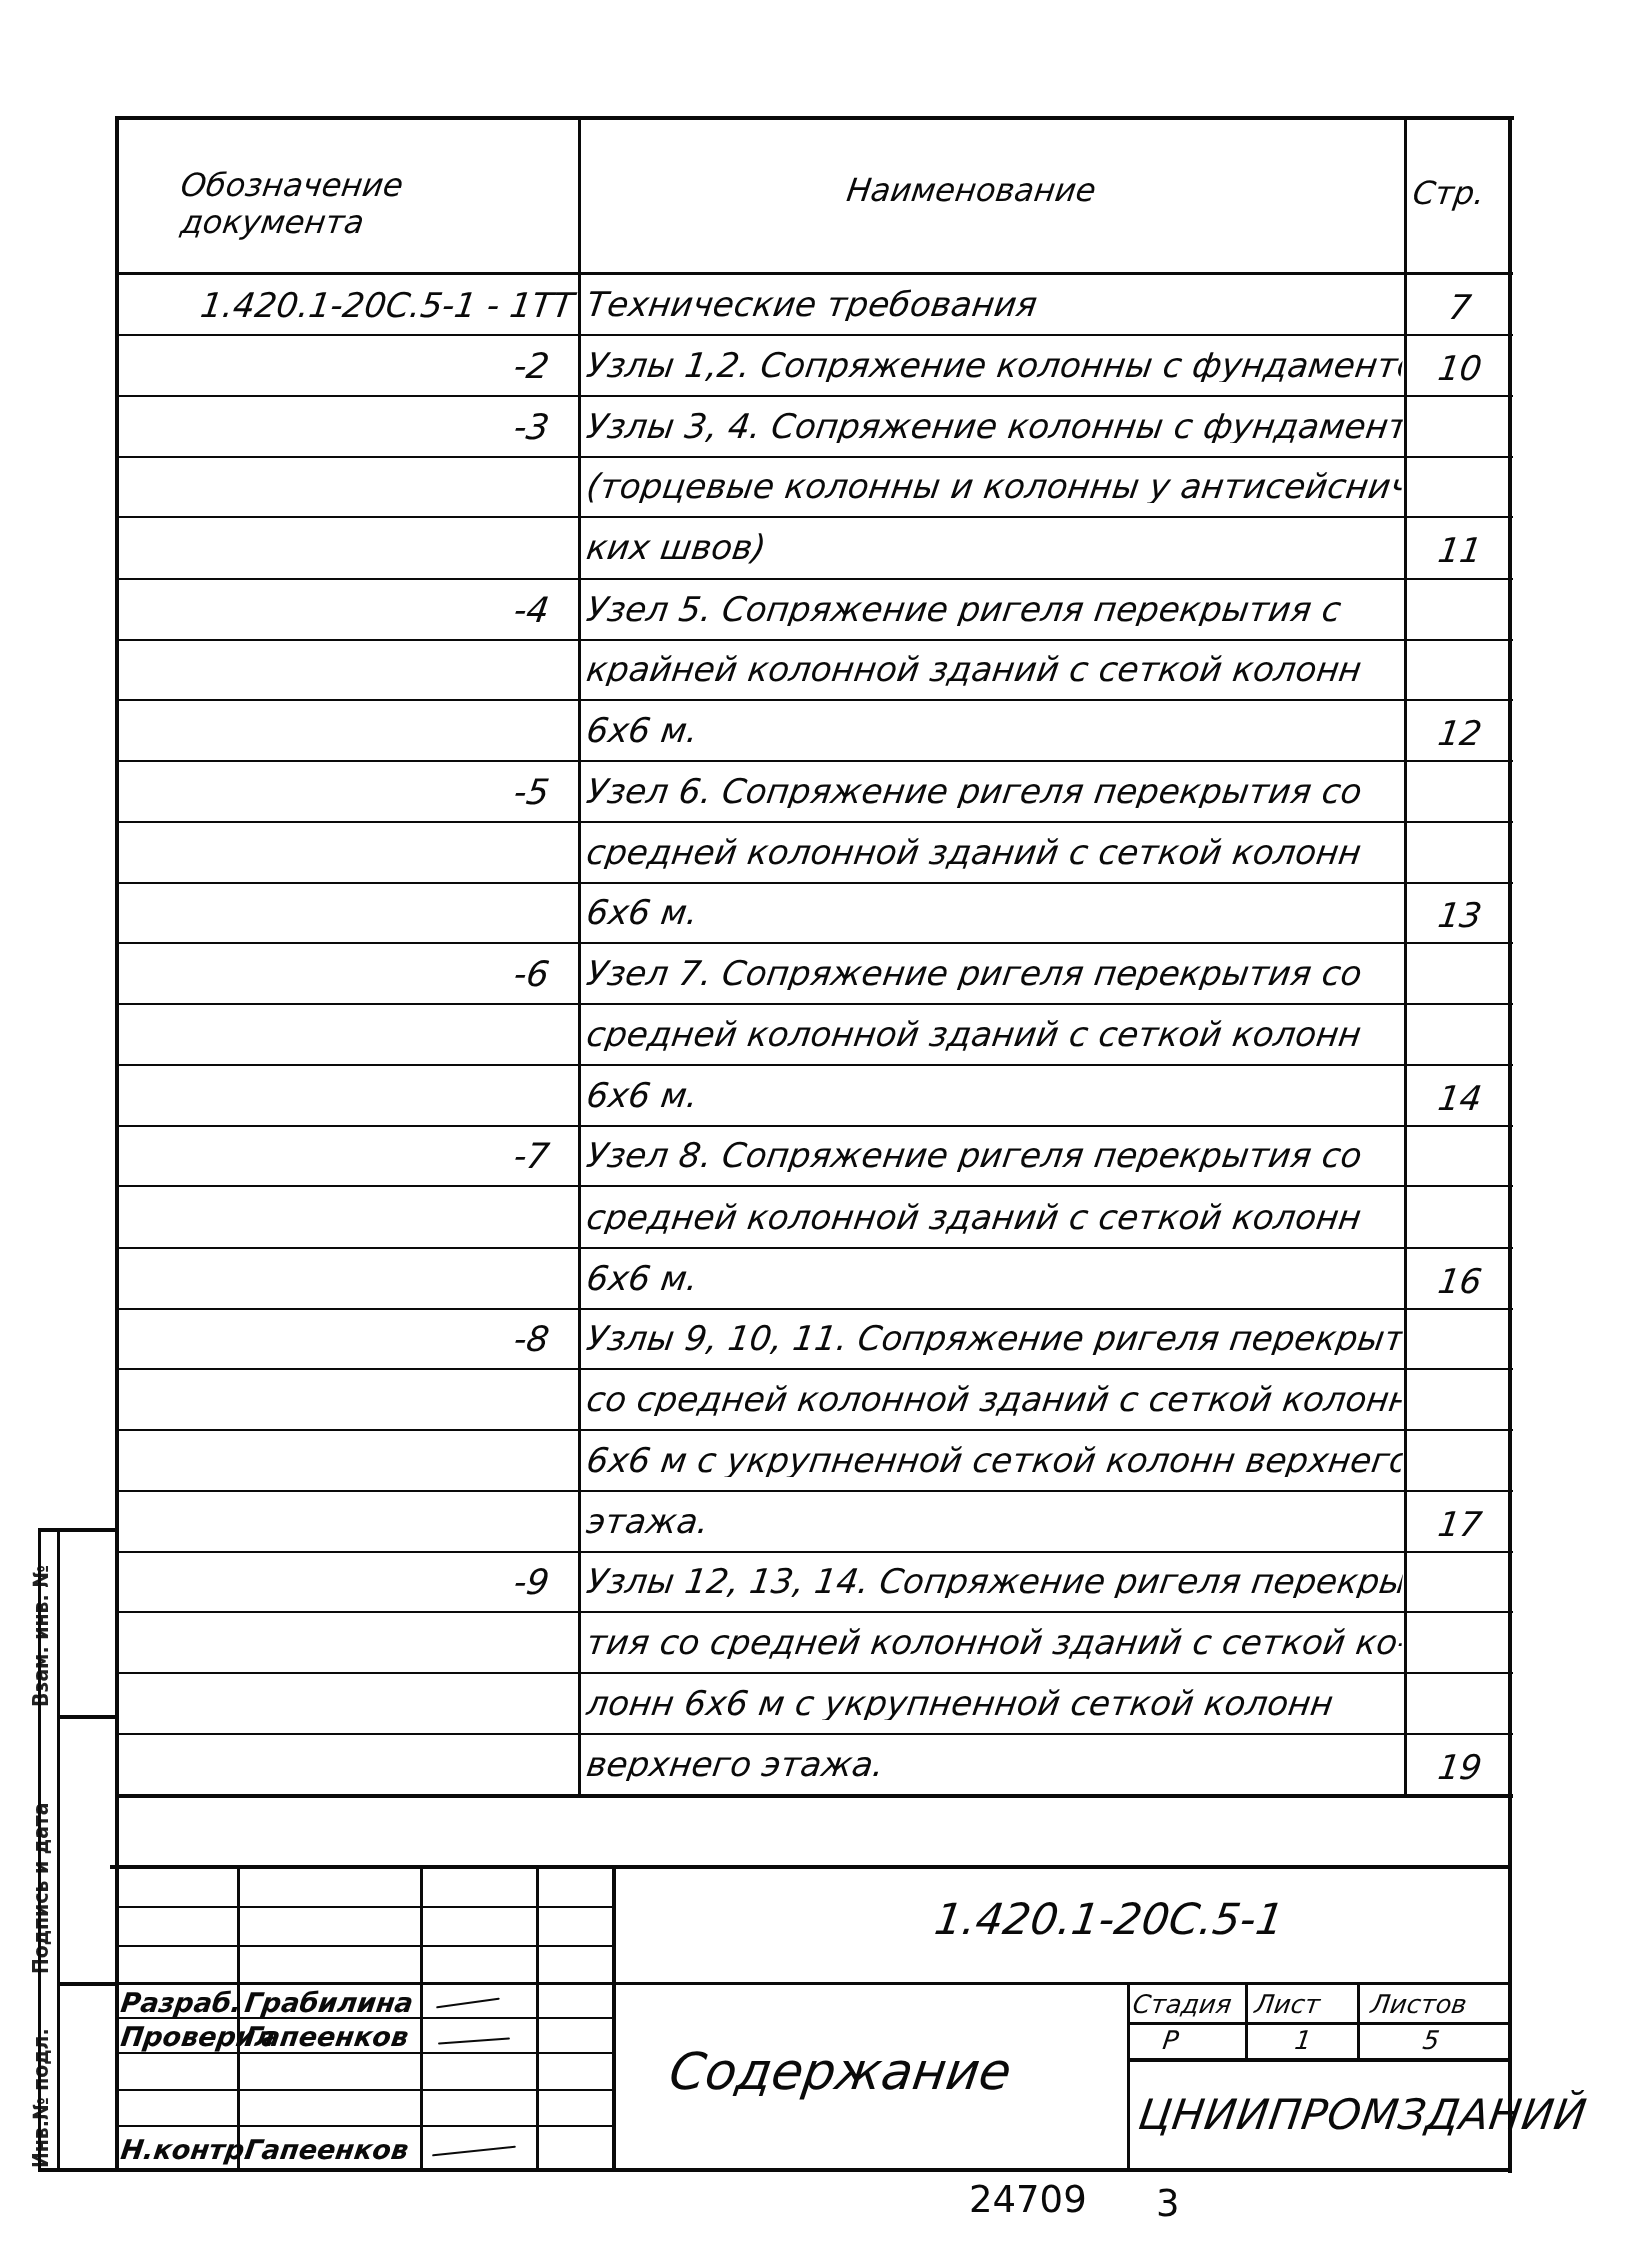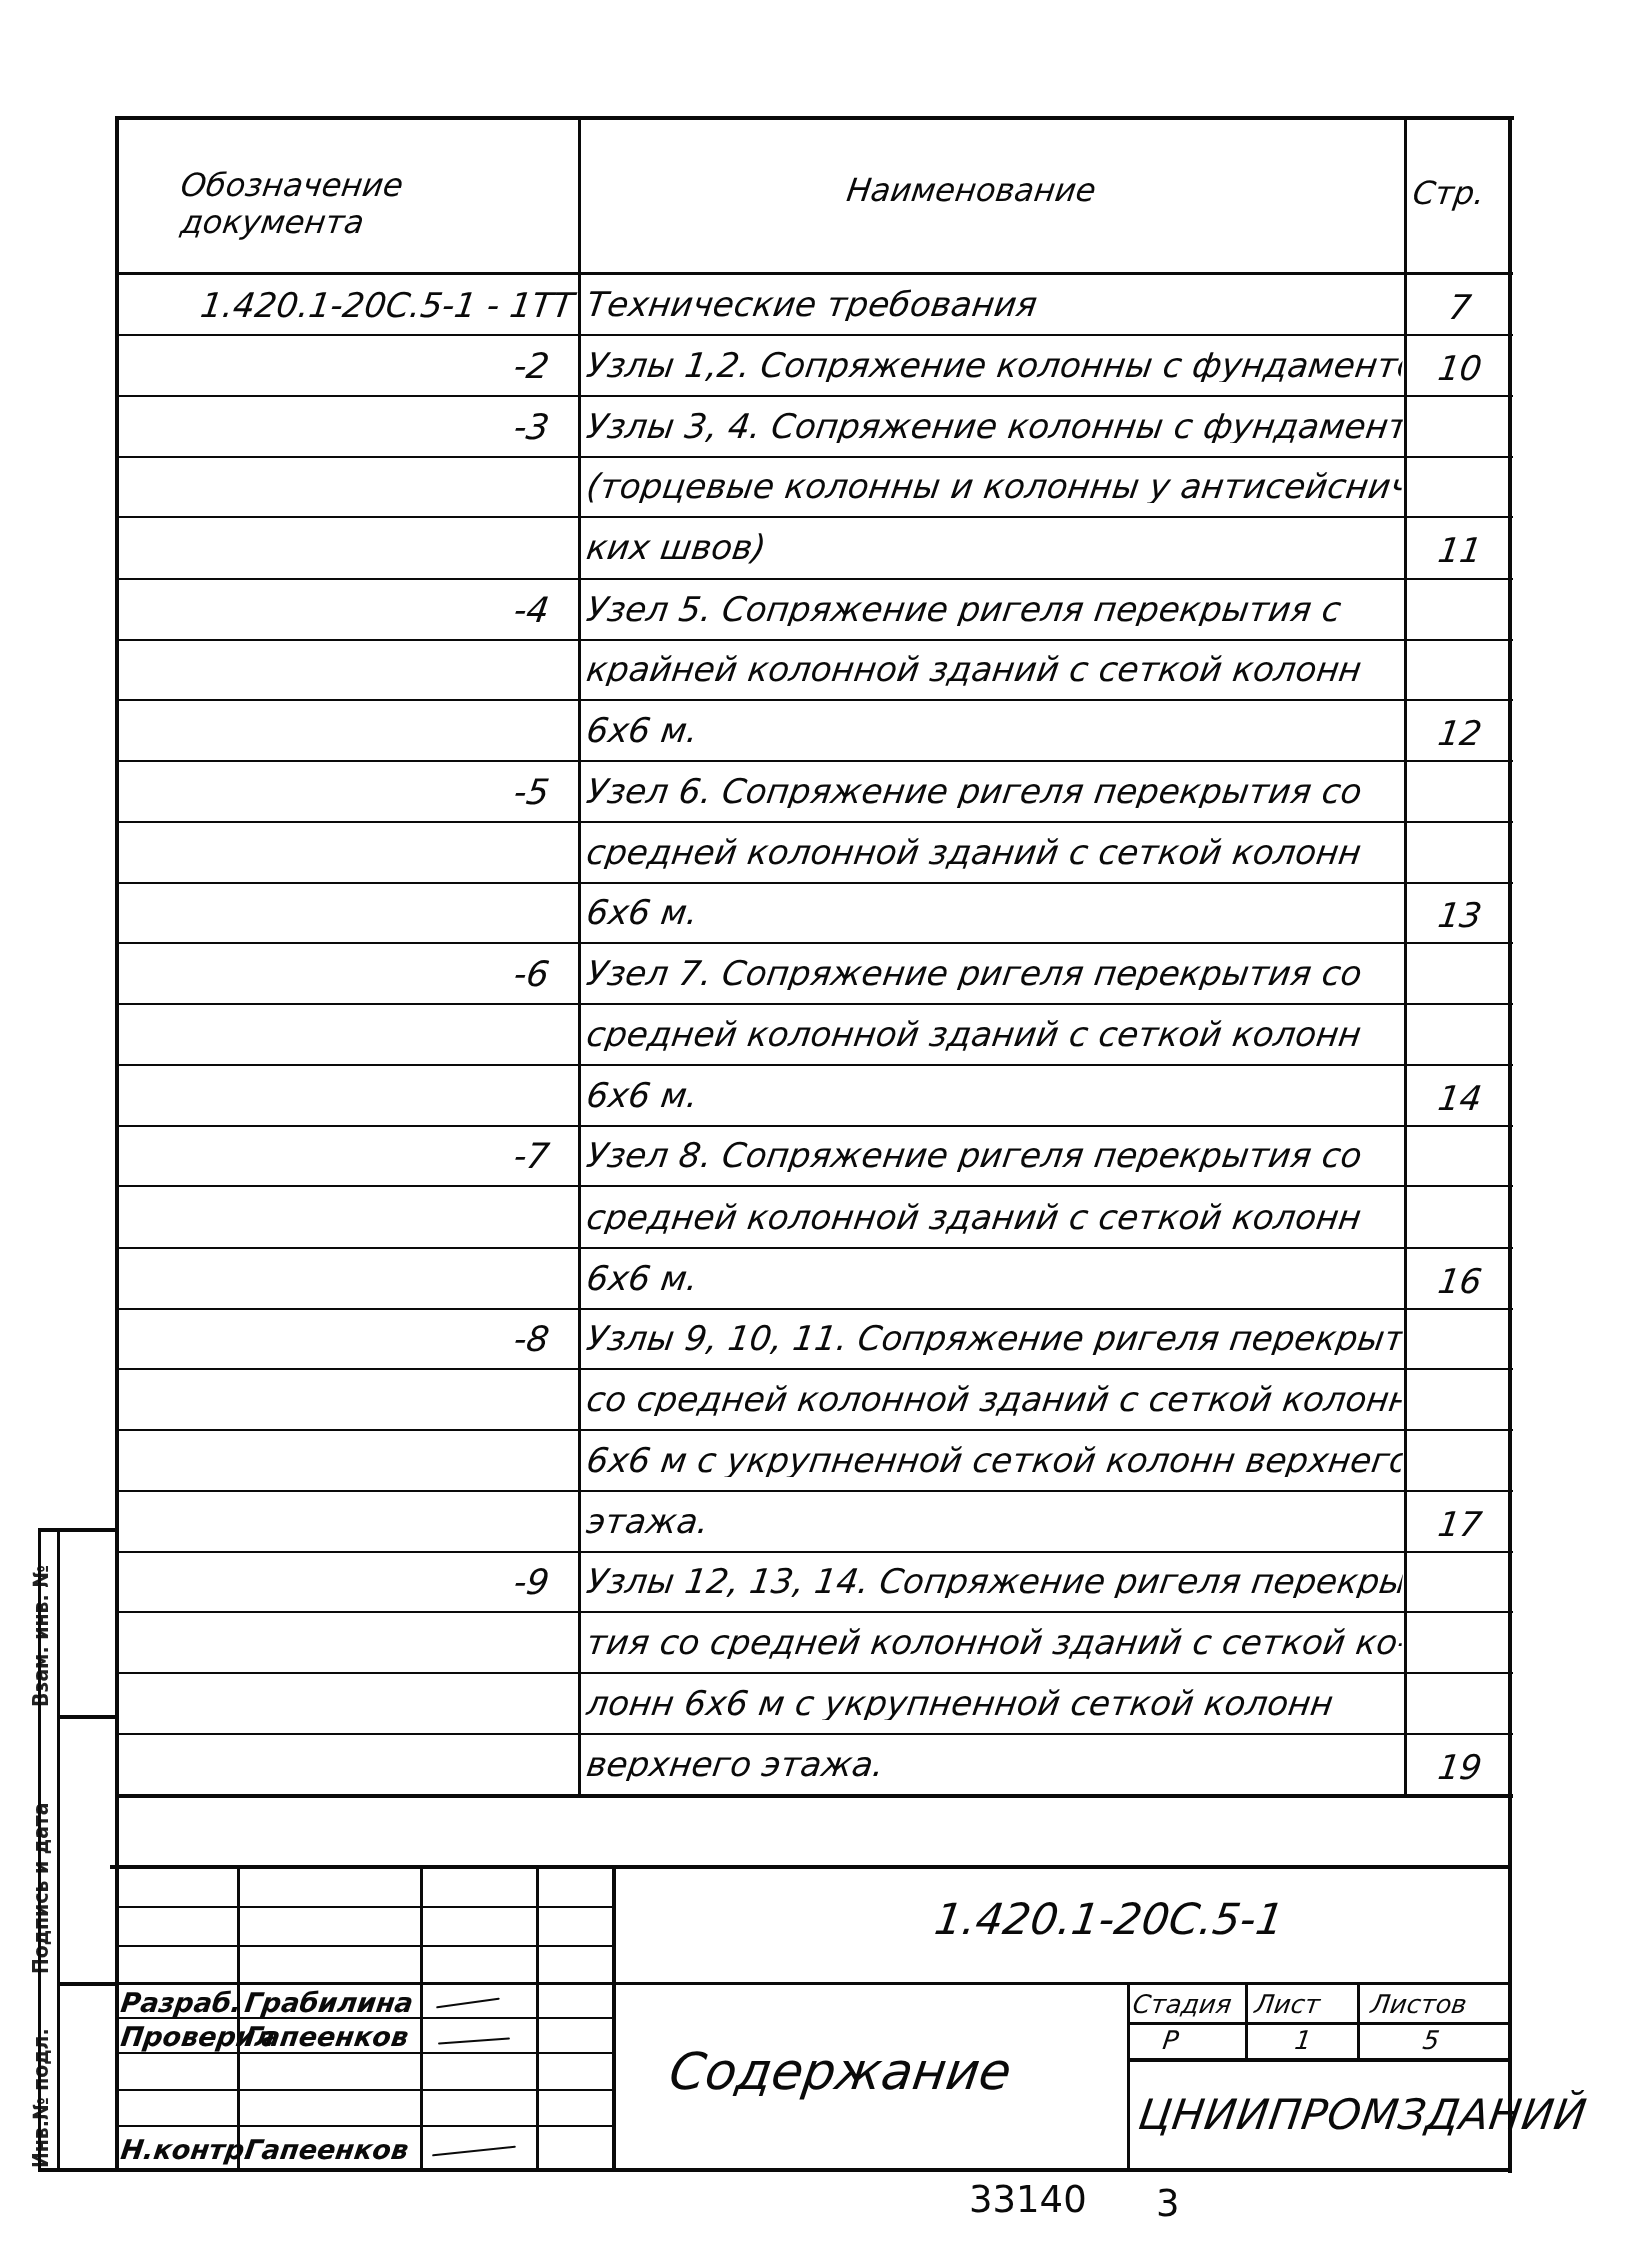--- a/index.html
+++ b/index.html
@@ -249,15 +249,15 @@
   <div class="hl" style="left:1127px; top:2058px; width:385px; height:4px;"></div>
   <div class="txt tb-sm" style="left:1133px; top:1992px;">Стадия</div>
   <div class="txt tb-sm" style="left:1255px; top:1992px;">Лист</div>
   <div class="txt tb-sm" style="left:1371px; top:1992px;">Листов</div>
   <div class="txt tb-sm" style="left:1163px; top:2028px;">Р</div>
   <div class="txt tb-sm" style="left:1295px; top:2028px;">1</div>
   <div class="txt tb-sm" style="left:1423px; top:2028px;">5</div>
   <div class="txt org" style="left:1139px; top:2094px;">ЦНИИПРОМЗДАНИЙ</div>
 </div>
 
-<div class="txt" style="left:969px; top:2181px; font-size:37px; font-style:normal; transform:none;">33140</div>
+<div class="txt" style="left:969px; top:2181px; font-size:37px; font-style:normal; transform:none;">24709</div>
 <div class="txt" style="left:1156px; top:2185px; font-size:37px; font-style:normal; transform:none;">3</div>
 
 
 </body></html>

